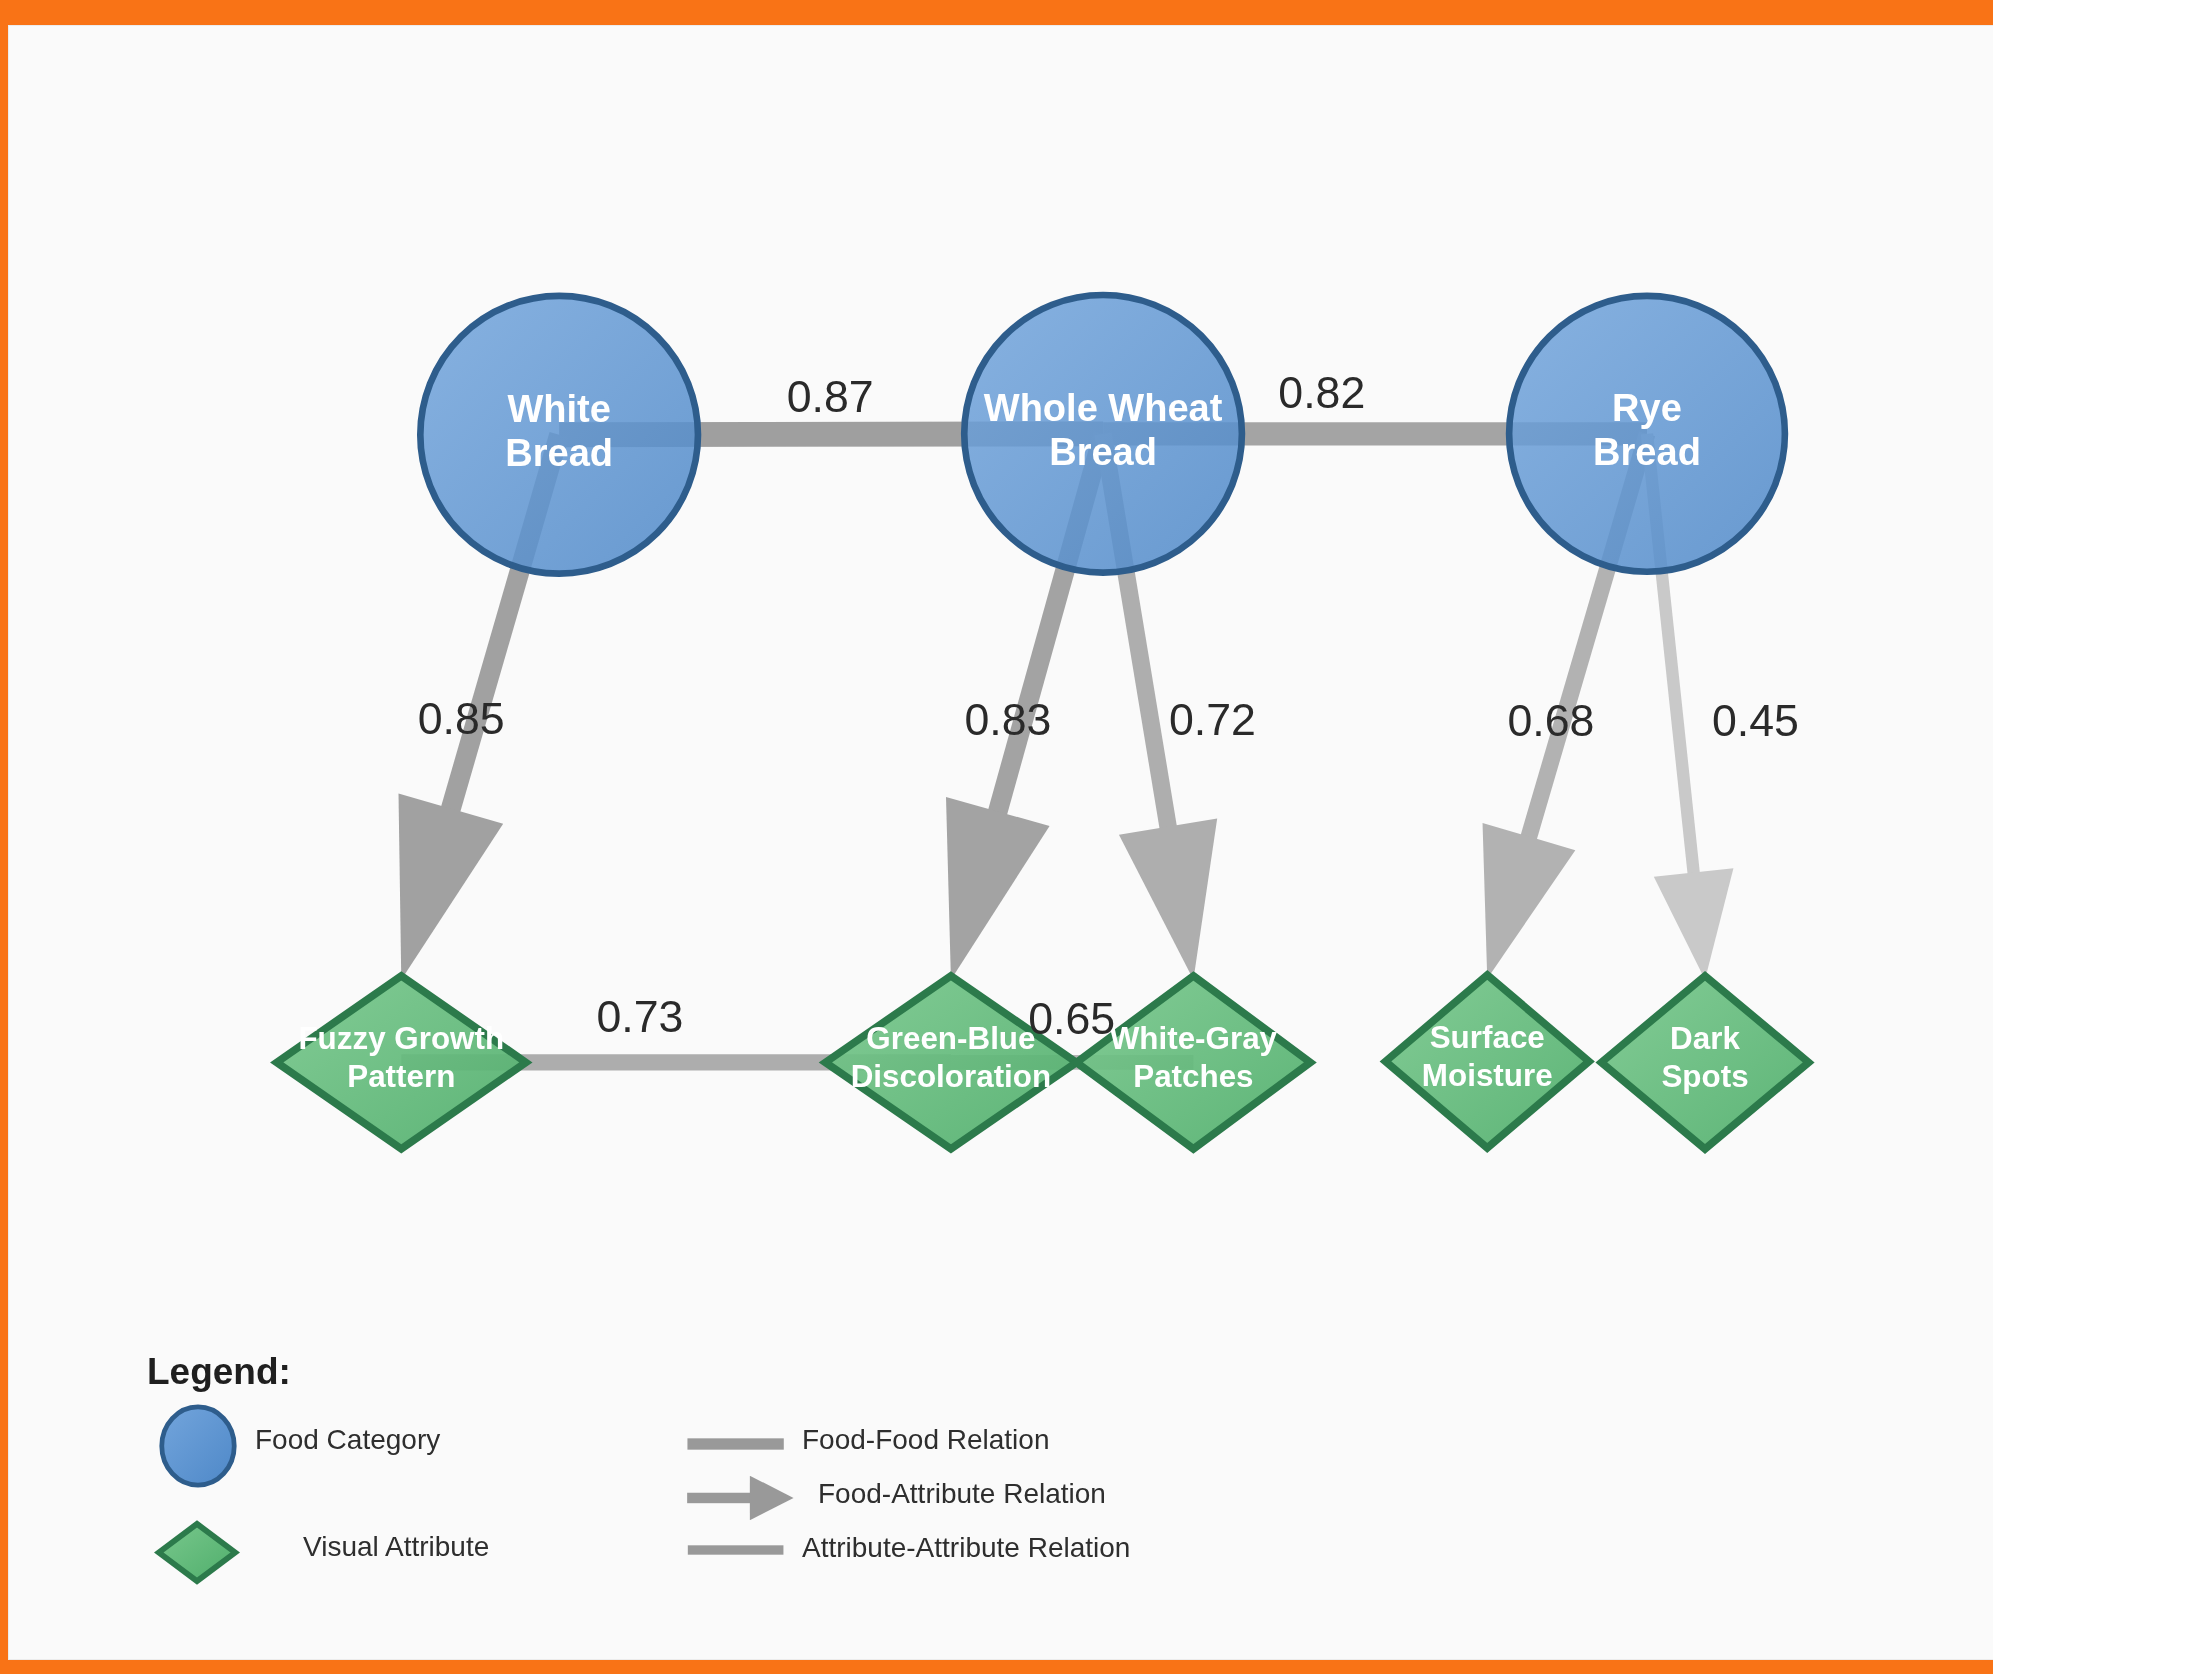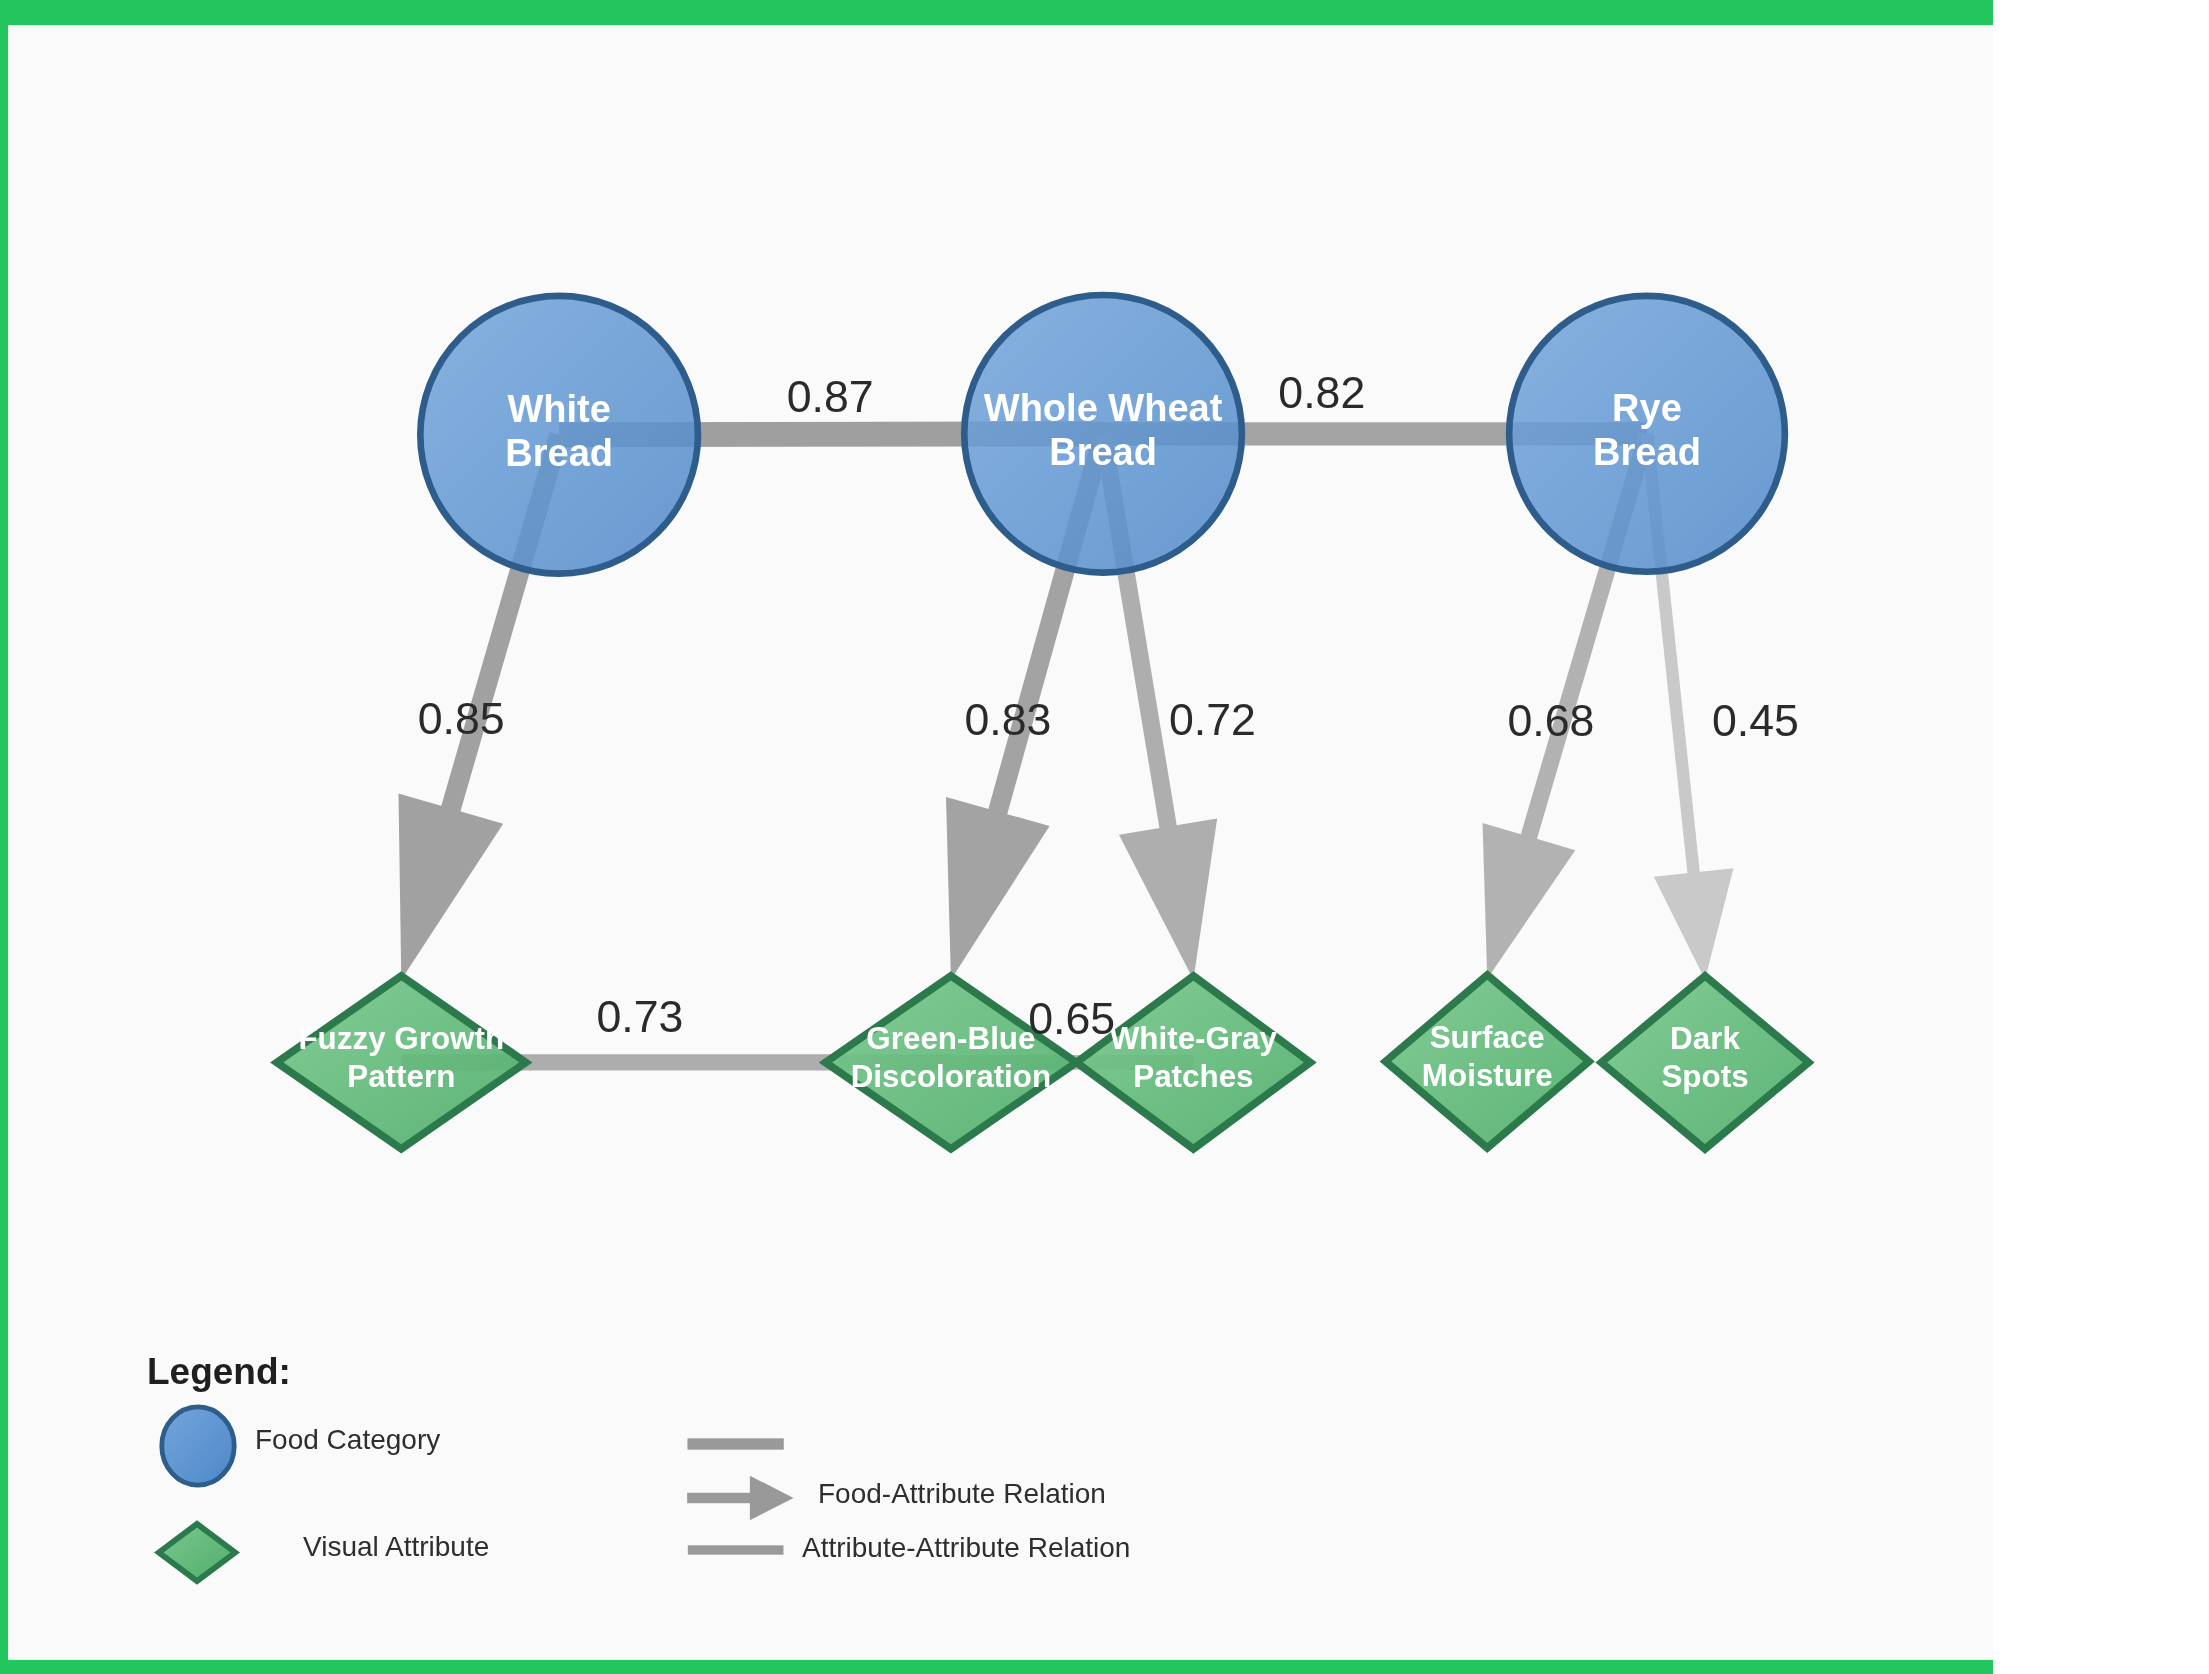--- a/index.html
+++ b/index.html
@@ -1,16 +1,16 @@
 <!DOCTYPE html>
 <html style="font-size:15px"><head>
 <meta charset="utf-8">
 <style>
   html,body{margin:0;padding:0;background:#ffffff;}
-  .page{position:relative;width:1993px;height:1675px;background:#22c55e;overflow:hidden;
+  .page{position:relative;width:1993px;height:1675px;background:#f97316;overflow:hidden;
         font-family:"Liberation Sans","DejaVu Sans",sans-serif;}
   .panel{position:absolute;left:7.6px;top:25px;width:2187px;height:1635px;
          background:#FAFAFA;border:1px solid #ECECEC;box-sizing:border-box;}
   svg.graph{position:absolute;left:0;top:0;width:2209px;height:1675px;}
   .legend-el{position:absolute;color:#2e2e2e;white-space:nowrap;}
   .lg-title{left:147px;top:1351px;font-size:37px;font-weight:bold;color:#1f1f1f;}
   .lg-item-label{font-size:28px;}
   .lg-food-swatch{left:157px;top:1403px;}
   .lg-food-label{left:255px;top:1424px;}
   .lg-attr-swatch{left:154px;top:1520px;}
@@ -108,20 +108,21 @@
       <polygon points="45,4 85,34 45,64 5,34" fill="url(#gradAttr)" stroke="#2C7A4B" stroke-width="6"></polygon>
     </svg>
   </div>
   <div class="legend-el lg-item-label lg-attr-label">Visual Attribute</div>
 
   <div class="legend-el lg-ff-swatch">
     <svg width="105" height="34" viewBox="0 0 110 36">
       <rect x="2" y="12" width="102" height="12" fill="#999999"></rect>
     </svg>
   </div>
+  <div class="legend-el lg-item-label lg-ff-label">Food-Food Relation</div>
 
   <div class="legend-el lg-fa-swatch">
     <svg width="124" height="57" viewBox="0 0 130 60">
       <g>
         <rect x="2" y="25" width="70" height="11" fill="#999999"></rect>
         <polygon points="68,7 114,30.5 68,54" fill="#999999"></polygon>
       </g>
     </svg>
   </div>
   <div class="legend-el lg-item-label lg-fa-label">Food-Attribute Relation</div>

